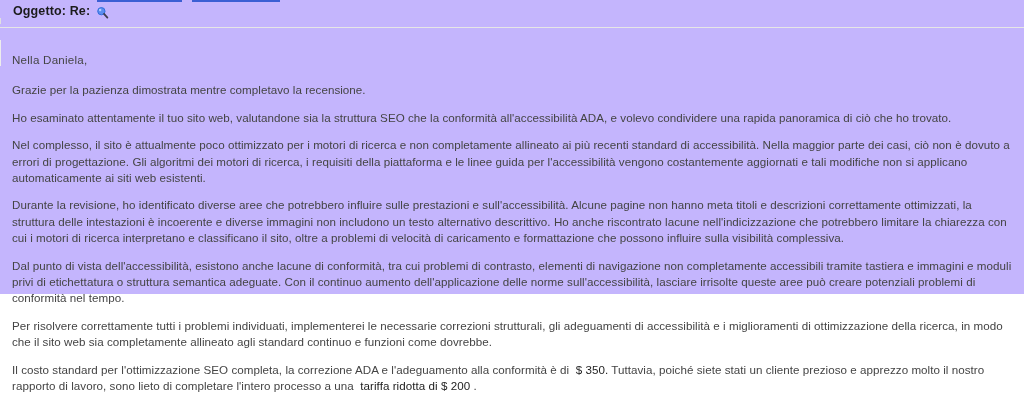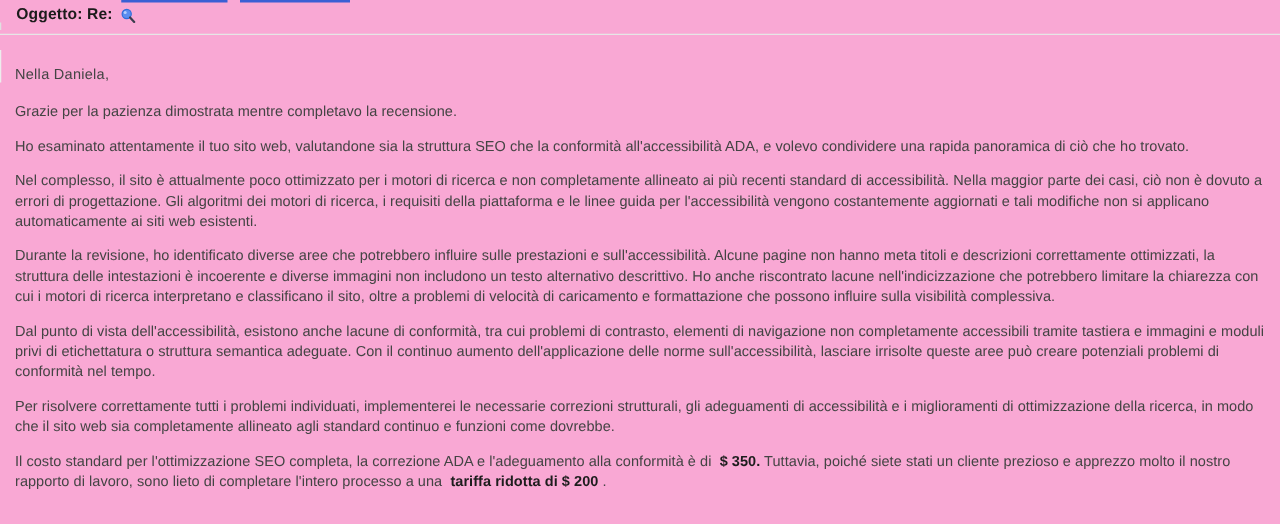--- a/index.html
+++ b/index.html
@@ -12,22 +12,22 @@
     height: 419px;
     overflow: hidden;
     font-family: "Liberation Sans", sans-serif;
     color: #3b3b3b;
     -webkit-font-smoothing: antialiased;
   }
 
   #app {
     position: relative;
     width: 1024px;
-    height: 419px;
-    background: #f9a8d4;
+    height: 294px;
+    background: #c4b5fd;
     box-sizing: border-box;
   }
 
   
   .cut-strip {
     position: absolute;
     top: 0;
     left: 0;
     width: 1024px;
     height: 3px;
@@ -126,21 +126,21 @@
     text-align: left;
     letter-spacing: 0.004em;
   }
   .para.greeting {
     margin-bottom: 14px;
     letter-spacing: 0.02em;
   }
   .para.tight {
   }
   .amt {
-    font-weight: bold;
+    font-weight: normal;
     color: #1d1d1d;
     white-space: nowrap;
   }
   .sp { white-space: pre; }
 </style>
 </head>
 <body>
 
 <div id="app">
 

